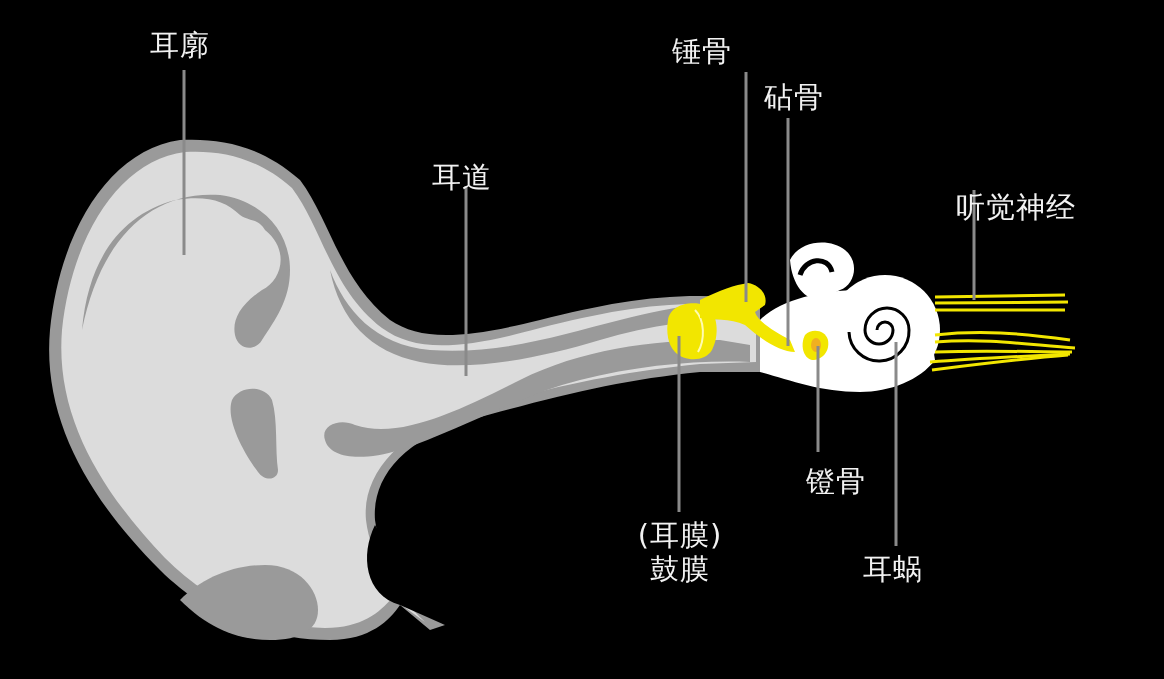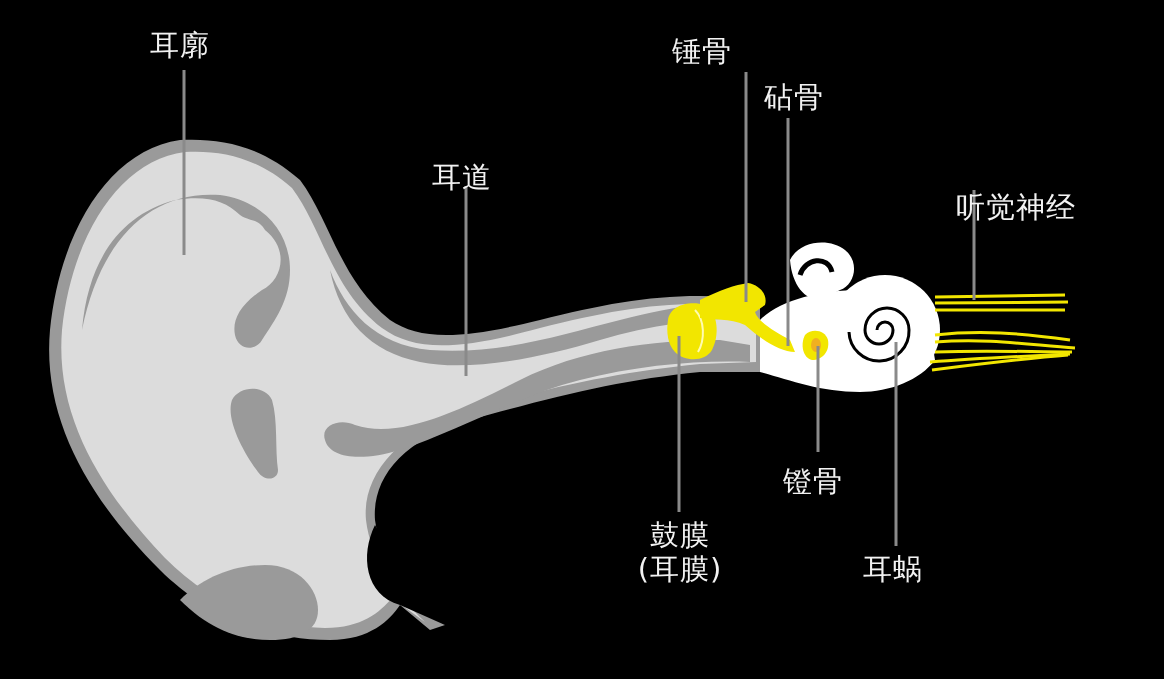--- a/index.html
+++ b/index.html
@@ -64,19 +64,19 @@
       <line x1="679" y1="336" x2="679" y2="512"></line>
       <line x1="896" y1="342" x2="896" y2="546"></line>
     </g>
   </svg>
 
   <div class="label" style="left:150px; top:28px;">耳廓</div>
   <div class="label" style="left:432px; top:160px;">耳道</div>
   <div class="label" style="left:672px; top:34px;">锤骨</div>
   <div class="label" style="left:764px; top:80px;">砧骨</div>
   <div class="label" style="left:956px; top:150px;margin-top:40px;">听觉神经</div>
-  <div class="label" style="left:783px; top:464px;">镫骨</div>
+  <div class="label" style="left:806px; top:464px;">镫骨</div>
   <div class="label center" style="left:630px; top:518px; width:100px;">
+    <div>(耳膜)</div>
     <div>鼓膜</div>
-    <div>(耳膜)</div>
   </div>
   <div class="label" style="left:863px; top:552px;">耳蜗</div>
 </div>
 
 </body></html>

